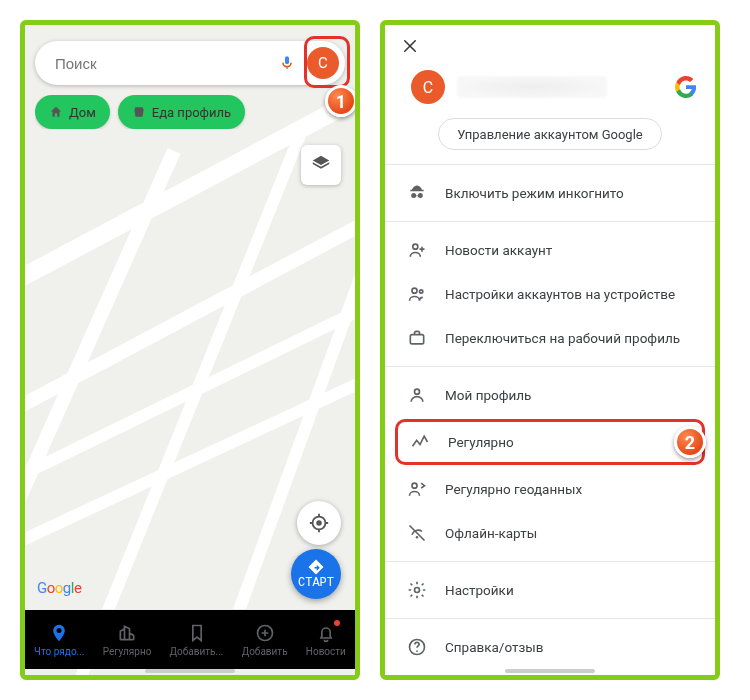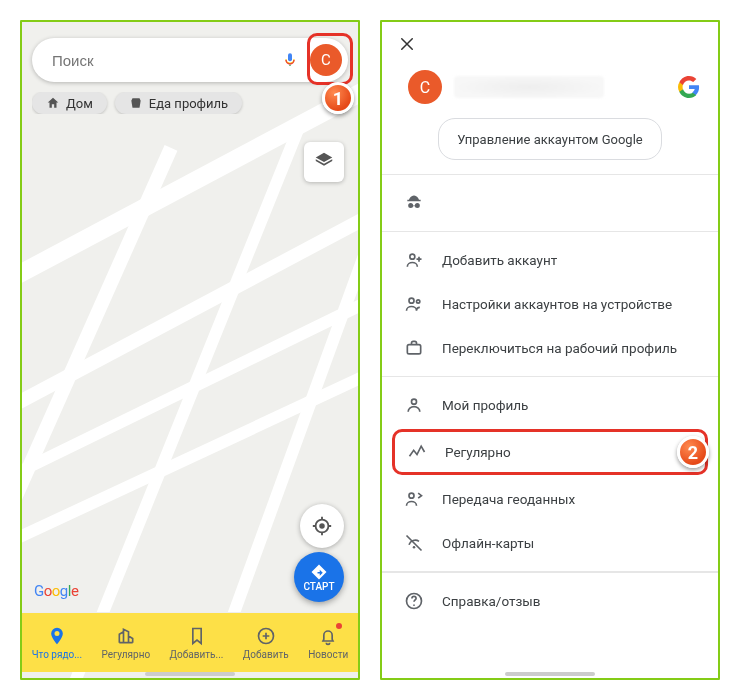--- a/index.html
+++ b/index.html
@@ -9,22 +9,22 @@
     height: 700px;
     background: #fff;
     font-family: Roboto, Arial, sans-serif;
     display: flex;
     gap: 20px;
     padding: 20px;
   }
   .phone {
     width: 340px;
     height: 660px;
-    border: 2px solid #84cc16;
-    border-radius: 1px;
+    border: 5px solid #84cc16;
+    border-radius: 6px;
     position: relative;
     overflow: hidden;
     background: #fff;
   }
   
   .map-bg {
     position: absolute;
     inset: 0;
     background: #f0f0ed;
     overflow: hidden;
@@ -57,58 +57,58 @@
     position: absolute; top: 11px; right: 5px;
     width: 46px; height: 52px;
     border: 3px solid #e53228; border-radius: 10px;
     pointer-events: none;
   }
   .chips {
     position: absolute; top: 70px; left: 10px; right: 0;
     display: flex; gap: 8px; overflow: hidden;
   }
   .chip {
-    background: #e5e5e5; border-radius: 18px;
+    background: #22c55e; border-radius: 18px;
     box-shadow: 0 1px 3px rgba(0,0,0,.2);
-    height: 22px; padding: 0 14px;
+    height: 34px; padding: 0 14px;
     display: flex; align-items: center; gap: 6px;
     font-size: 13px; color: #333; white-space: nowrap;
   }
   .layers-btn {
     position: absolute; top: 120px; right: 14px;
     width: 40px; height: 40px; background: #fff;
     border-radius: 6px; box-shadow: 0 1px 4px rgba(0,0,0,.25);
     display: flex; align-items: center; justify-content: center;
   }
   .locate-btn {
     position: absolute; bottom: 130px; right: 14px;
     width: 44px; height: 44px; background: #fff;
     border-radius: 50%; box-shadow: 0 1px 5px rgba(0,0,0,.3);
     display: flex; align-items: center; justify-content: center;
   }
   .start-btn {
     position: absolute; bottom: 76px; right: 14px;
     width: 50px; height: 50px; background: #1a73e8;
     border-radius: 50%; box-shadow: 0 2px 6px rgba(0,0,0,.35);
     display: flex; flex-direction: column; align-items: center; justify-content: center;
-    color: #fff; font-size: 10px; font-weight: 500;
+    color: #fff; font-size: 12px; font-weight: 500; font-family: Liberation Mono, monospace;
   }
   .logo {
     position: absolute; bottom: 78px; left: 12px;
     font-size: 15px; font-weight: 400; letter-spacing: -.5px;
   }
   .logo span:nth-child(1){color:#4285F4}
   .logo span:nth-child(2){color:#EA4335}
   .logo span:nth-child(3){color:#FBBC05}
   .logo span:nth-child(4){color:#4285F4}
   .logo span:nth-child(5){color:#34A853}
   .logo span:nth-child(6){color:#EA4335}
   .bottom-nav {
     position: absolute; bottom: 6px; left: 0; right: 0; height: 60px;
-    background: #fde047; border-top: 1px solid #eee;
+    background: #000000; border-top: 1px solid #eee;
     display: flex; justify-content: space-around; align-items: center; text-align: center;
   }
   .nav-item {
     display: flex; flex-direction: column; align-items: center;
     font-size: 10px; color: #5f6368; gap: 2px;
     position: relative;
   }
   .nav-item.active { color: #1a73e8; }
   .nav-ico { width: 22px; height: 22px; display:flex;align-items:center;justify-content:center; }
   .dot-red { position:absolute; top:-2px; right:6px; width:6px;height:6px;border-radius:50%;background:#ea4335; }
@@ -127,21 +127,21 @@
   }
   .account-row .avatar { width:34px;height:34px;font-size:16px; }
   .name-blur {
     width: 150px; height: 22px; border-radius: 4px;
     background: radial-gradient(ellipse at center, #eee 0%, #f7f7f7 70%);
     filter: blur(1px);
   }
   .g-badge { margin-left:auto; width:22px;height:22px; }
   .manage-pill {
     margin: 0 auto 14px auto;
-    height: 42px; padding: 0 18px;
+    height: 34px; padding: 0 18px;
     border:1px solid #dadce0; border-radius:17px;
     display:flex;align-items:center; font-size:13px; color:#3c4043;
   }
   .divider { height:1px; background:#e6e6e6; margin: 0; }
   .menu { padding: 6px 0; }
   .menu-item {
     display:flex; align-items:center; gap:18px;
     height: 44px; padding: 0 22px;
     font-size: 13.5px; color:#3c4043;
     position:relative;
@@ -305,33 +305,34 @@
     </div>
 
     <div class="divider"></div>
     <div class="menu">
       <div class="menu-item">
         <div class="menu-ico">
             <svg width="20" height="20" viewBox="0 0 24 24">
               <path fill="#5f6368" d="M12 3C8 3 6 8 6 8H4v2h16V8h-2s-2-5-6-5zm-4 9a3 3 0 100 6 3 3 0 000-6zm8 0a3 3 0 100 6 3 3 0 000-6zm-5 3h2v1h-2z"></path>
             </svg>
           </div>
+        <span>Включить режим инкогнито</span>
       </div>
     </div>
 
     <div class="divider"></div>
     <div class="menu">
       <div class="menu-item">
         <div class="menu-ico">
             <svg width="20" height="20" viewBox="0 0 24 24">
               <circle cx="10" cy="8" r="3" fill="none" stroke="#5f6368" stroke-width="2"></circle>
               <path fill="none" stroke="#5f6368" stroke-width="2" d="M4 20c0-3 3-5 6-5s6 2 6 5M18 8v6M15 11h6"></path>
             </svg>
           </div>
-        <span>Добавить аккаунт</span>
+        <span>Новости аккаунт</span>
       </div>
       <div class="menu-item">
         <div class="menu-ico">
             <svg width="20" height="20" viewBox="0 0 24 24">
               <circle cx="9" cy="8" r="3" fill="none" stroke="#5f6368" stroke-width="2"></circle>
               <circle cx="17" cy="9" r="2" fill="none" stroke="#5f6368" stroke-width="2"></circle>
               <path fill="none" stroke="#5f6368" stroke-width="2" d="M3 20c0-3 3-5 6-5s6 2 6 5M15 20c0-2 1-4 4-4"></path>
             </svg>
           </div>
         <span>Настройки аккаунтов на устройстве</span>
@@ -367,34 +368,45 @@
         <span>Регулярно</span>
         <div class="callout" style="position:absolute;right:-4px;top:4px">2</div>
       </div>
       <div class="menu-item">
         <div class="menu-ico">
             <svg width="20" height="20" viewBox="0 0 24 24">
               <circle cx="9" cy="8" r="3" fill="none" stroke="#5f6368" stroke-width="2"></circle>
               <path fill="none" stroke="#5f6368" stroke-width="2" d="M3 20c0-3 3-5 6-5s6 2 6 5M17 5l4 3-4 3"></path>
             </svg>
           </div>
-        <span>Передача геоданных</span>
+        <span>Регулярно геоданных</span>
       </div>
       <div class="menu-item">
         <div class="menu-ico">
             <svg width="20" height="20" viewBox="0 0 24 24">
               <path fill="none" stroke="#5f6368" stroke-width="2" d="M6 14a8 8 0 0112-4M3 3l18 18"></path>
               <circle cx="12" cy="17" r="1.5" fill="#5f6368"></circle>
             </svg>
           </div>
         <span>Офлайн-карты</span>
       </div>
     </div>
 
     <div class="divider"></div>
+    <div class="menu">
+      <div class="menu-item">
+        <div class="menu-ico">
+            <svg width="20" height="20" viewBox="0 0 24 24">
+              <circle cx="12" cy="12" r="3" fill="none" stroke="#5f6368" stroke-width="2"></circle>
+              <path fill="none" stroke="#5f6368" stroke-width="2" d="M12 2v3M12 19v3M4.2 4.2l2.1 2.1M17.7 17.7l2.1 2.1M2 12h3M19 12h3M4.2 19.8l2.1-2.1M17.7 6.3l2.1-2.1"></path>
+            </svg>
+          </div>
+        <span>Настройки</span>
+      </div>
+    </div>
 
     <div class="divider"></div>
     <div class="menu">
       <div class="menu-item">
         <div class="menu-ico">
             <svg width="20" height="20" viewBox="0 0 24 24">
               <circle cx="12" cy="12" r="9" fill="none" stroke="#5f6368" stroke-width="2"></circle>
               <path fill="none" stroke="#5f6368" stroke-width="2" d="M9.5 9a2.5 2.5 0 115 0c0 1.5-2.5 2-2.5 4"></path>
               <circle cx="12" cy="17" r="1" fill="#5f6368"></circle>
             </svg>

